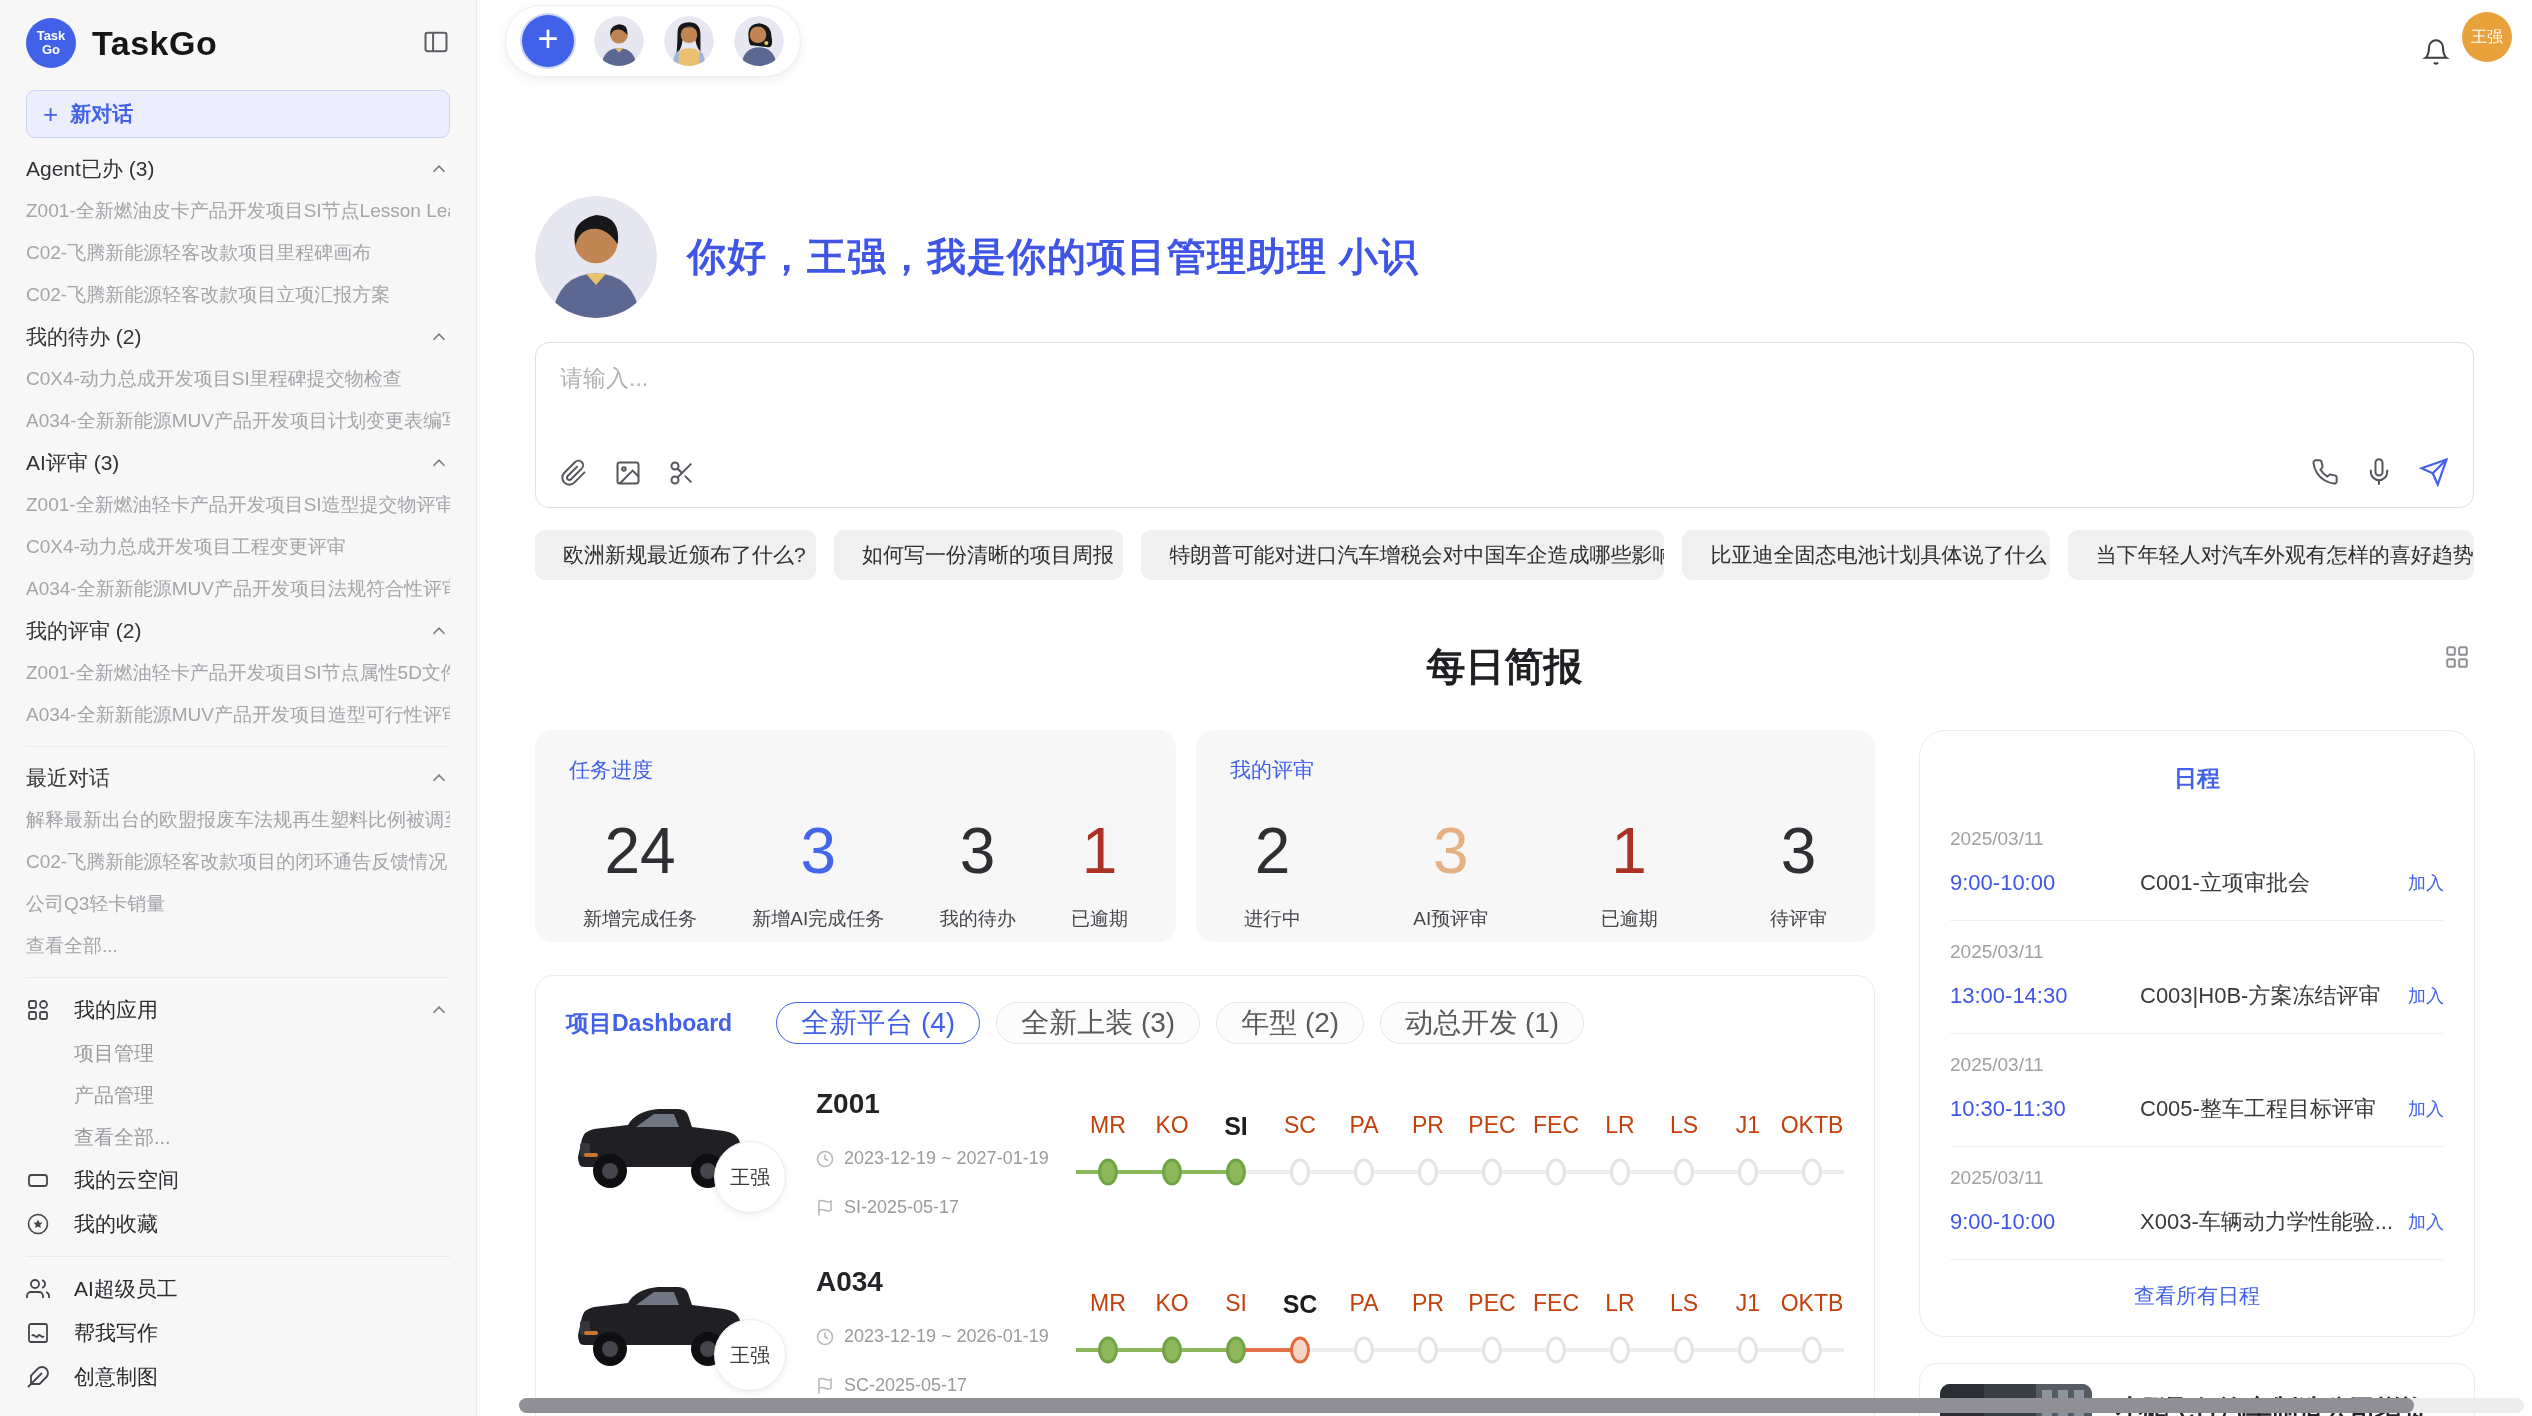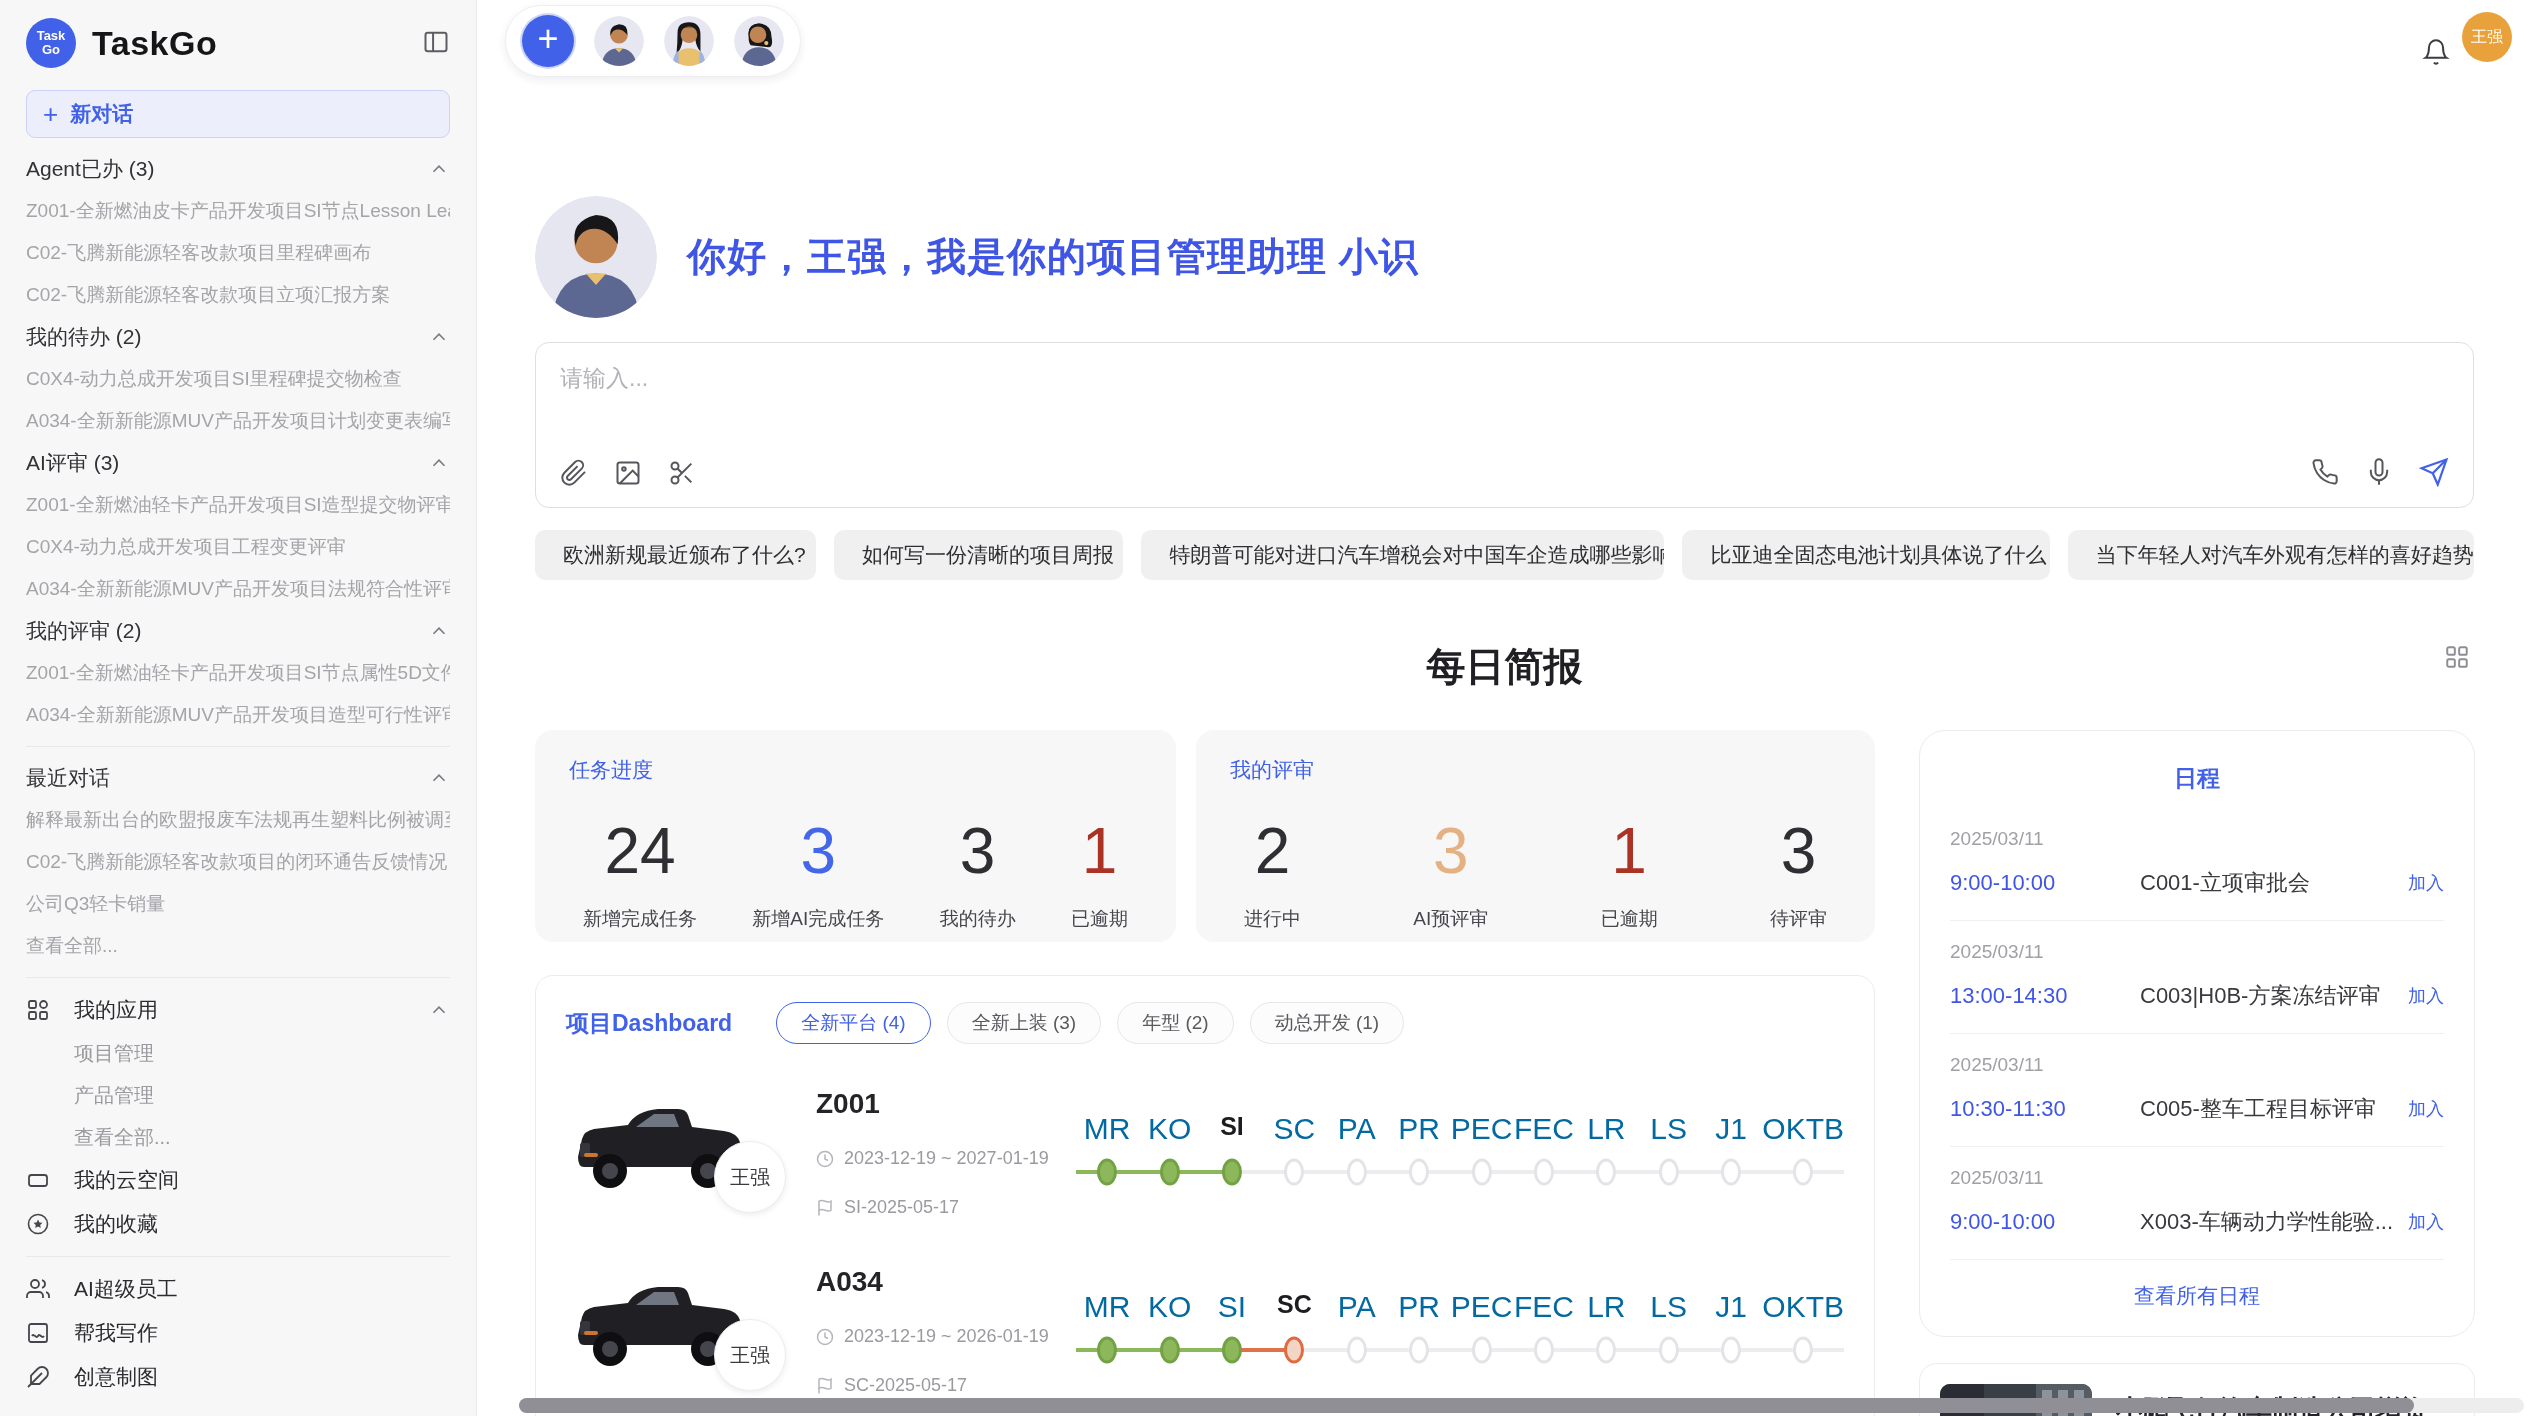--- a/index.html
+++ b/index.html
@@ -84,36 +84,36 @@
   .stat { text-align:center; }
   .stat-val { font-size:64px; font-weight:500; font-stretch:condensed;margin-top:20px; }
   .stat-lab { margin-top:18px; font-size:19px; color:#46464c; }
   .c-dark { color:#2f2f33; } .c-blue { color:#4466e8; } .c-red { color:#aa3325; } .c-orange { color:#e5b183; }
 
   .dash-card { margin-top:33px; border:1px solid #ececf0; border-radius:18px; background:#fff;
     padding:26px 30px 40px 30px; }
   .dash-head { display:flex; align-items:center; gap:44px; }
   .dash-title { font-size:23px; font-weight:600; color:#4161e8; }
   .filters { display:flex; gap:16px; }
-  .filter { height:42px; line-height:40px; padding:0 24px; border-radius:22px; font-size:19px;
+  .filter { height:42px; line-height:40px; padding:0 24px; border-radius:22px; font-size:28px;
     border:1px solid #e7e7ea; background:#fcfcfd; color:#59595e; cursor:pointer; white-space:nowrap; }
   .filter.active { border:1px solid #4161e8; color:#4161e8; background:#fff; }
 
   .proj-row { display:flex; align-items:center; margin-top:40px; height:138px; }
   .truck-wrap { position:relative; width:250px; height:132px; flex-shrink:0; }
   .badge { position:absolute; left:148px; top:54px; width:72px; height:72px; border-radius:50%;
     background:#fff; border:1px solid #ededef; box-shadow:0 2px 6px rgba(0,0,0,.08);
     display:flex; align-items:center; justify-content:center; font-size:20px; color:#3a3a3f; }
   .proj-info { width:260px; flex-shrink:0; }
   .proj-code { font-size:28px; font-weight:700; color:#242428; }
   .proj-meta { display:flex; align-items:center; gap:10px; margin-top:28px; color:#9a9a9f; font-size:18px; }
   .proj-meta svg { color:#b5b5ba; }
   .milestones { flex:1; display:flex; }
   .ms-cell { flex:1; position:relative; }
-  .ms-label { display:block; text-align:center; height:38px; font-size:30px; color:#0369a1; }
+  .ms-label { display:block; text-align:center; height:38px; font-size:23px; color:#c2410c; }
   .ms-label.cur { color:#1d1d20; font-weight:700; font-size:25px; }
   .ms-track { display:block; position:relative; height:44px; }
   .ms-track i { position:absolute; }
   .ms-track .line { top:20px; height:4px; }
   .ms-track .line.l { left:0; right:50%; } .ms-track .line.r { left:50%; right:0; }
   .lg { background:#8cb75a; } .lo { background:#e0714a; } .lx { background:#ededf0; }
   .ms-track .dot { left:50%; top:22px; transform:translate(-50%,-50%); width:20px; height:27px;
     border-radius:50%; z-index:1; }
   .dot.done { background:#8cb75a; border:3px solid #73a245; }
   .dot.todo { background:#fff; border:3px solid #e4e4e8; }

